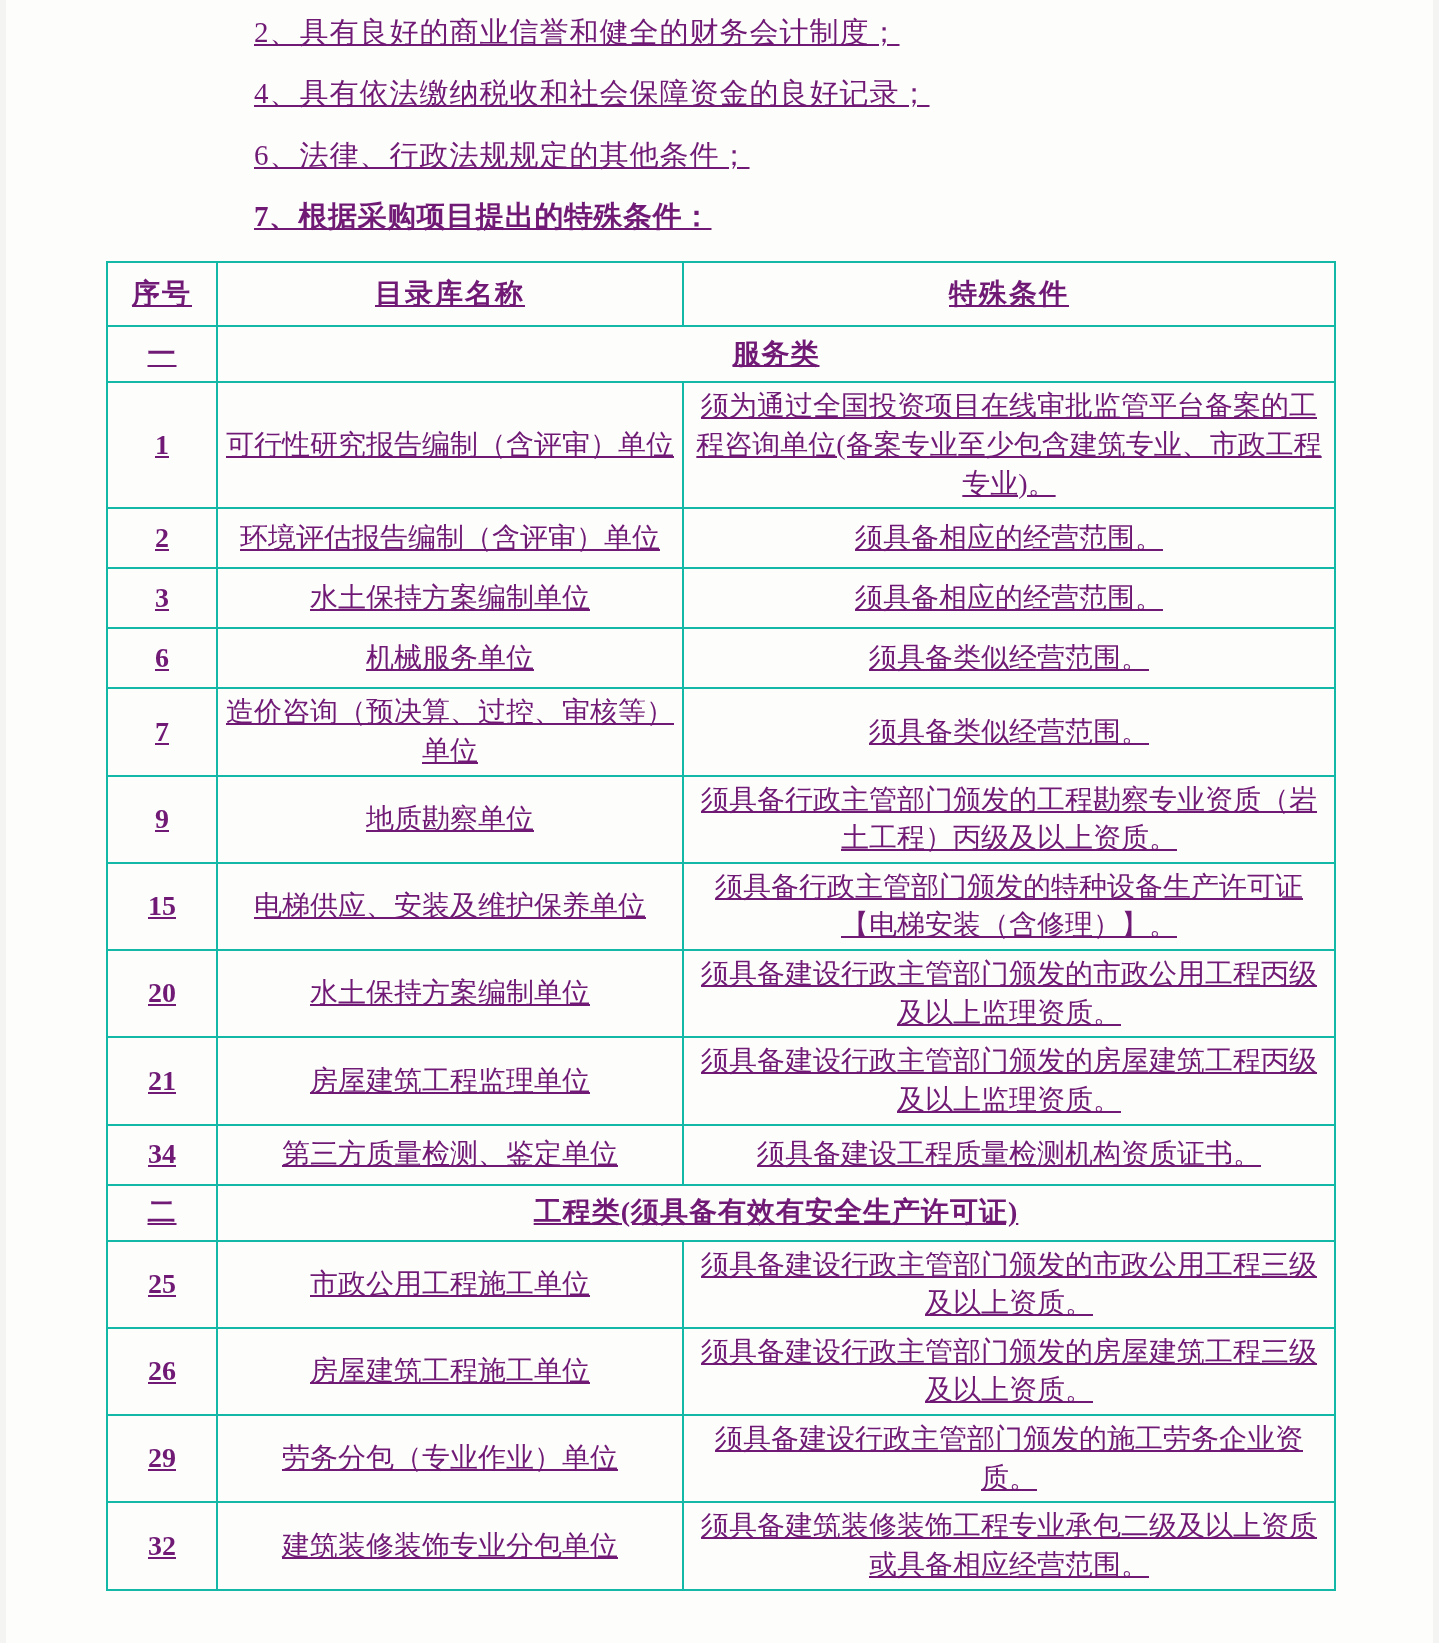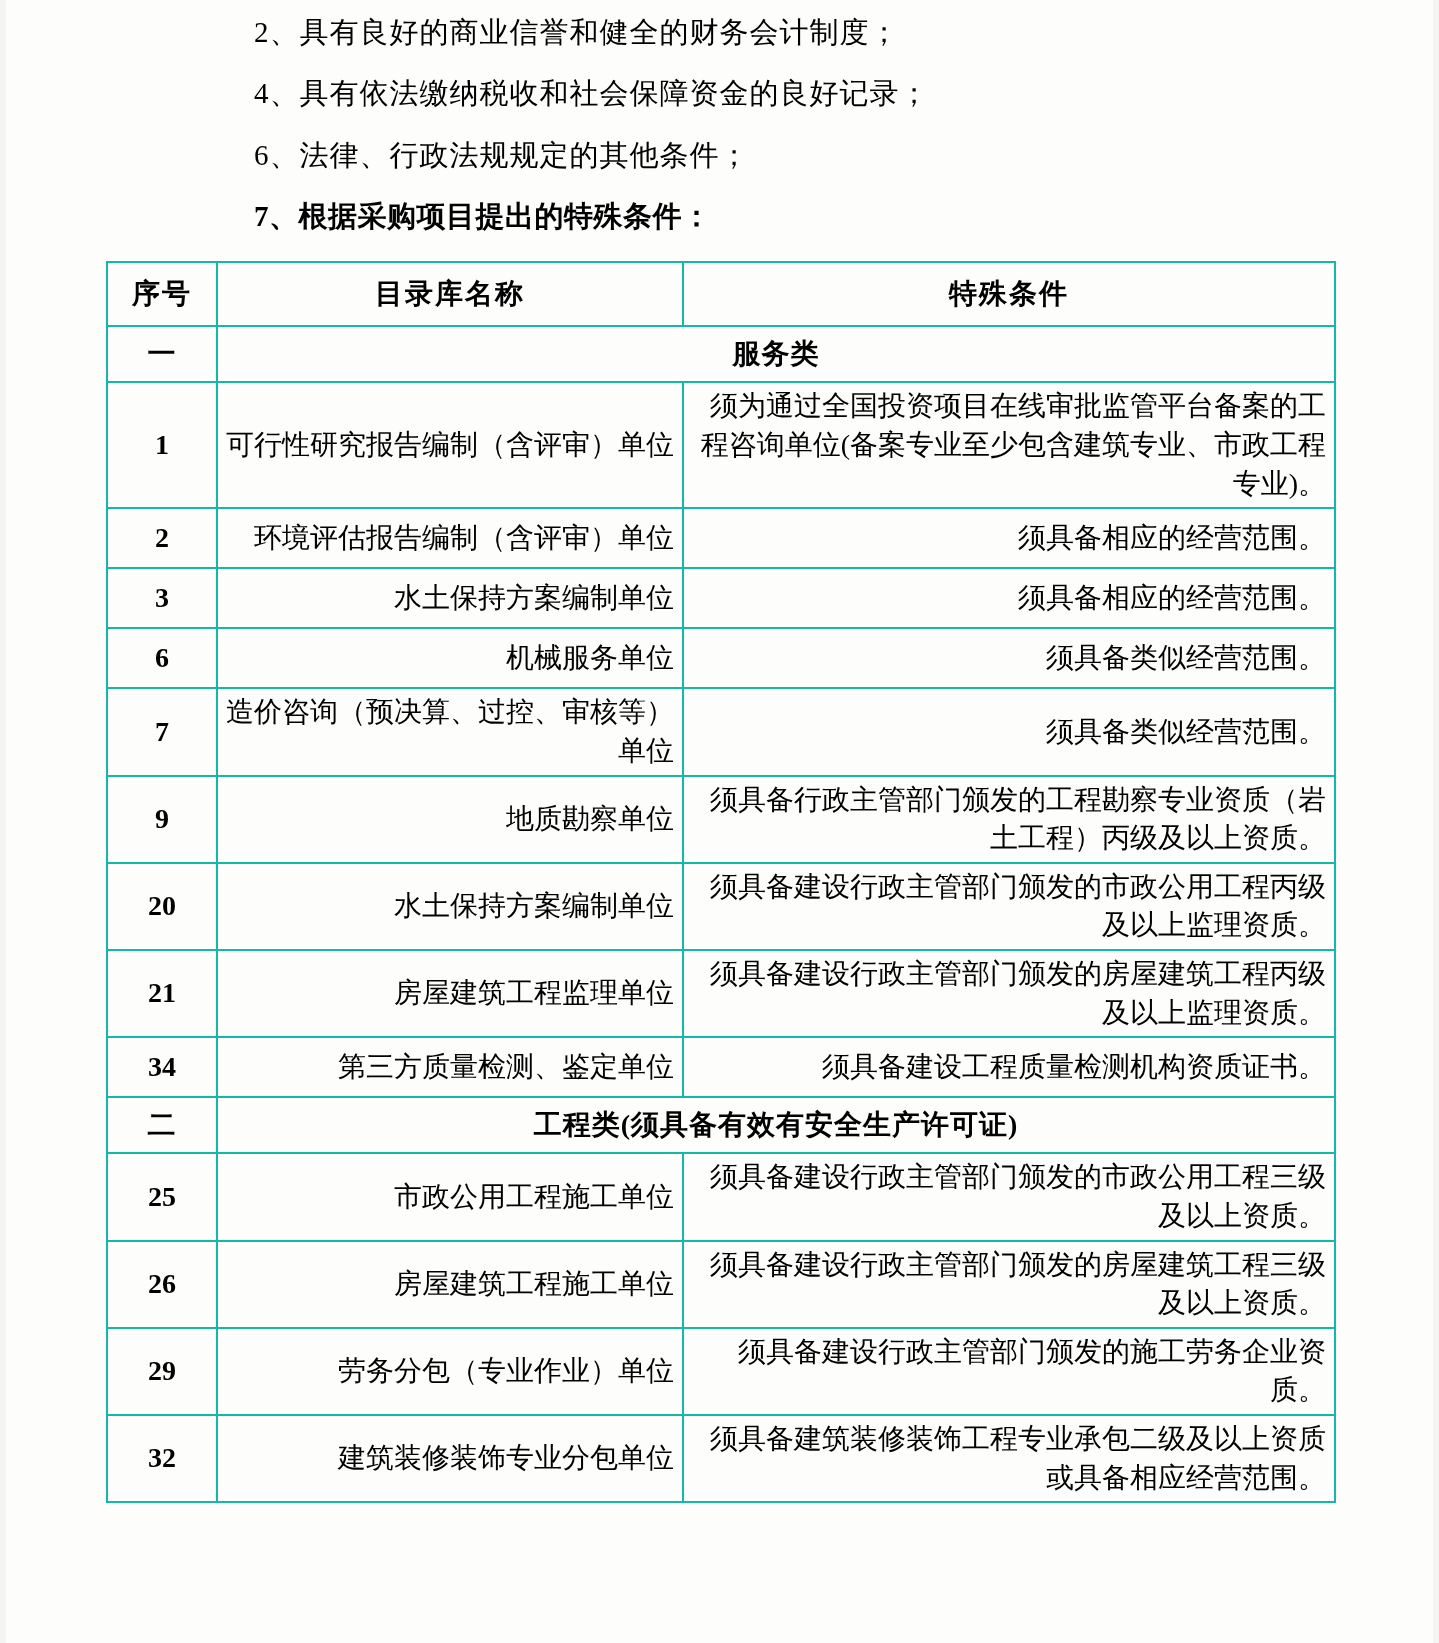--- a/index.html
+++ b/index.html
@@ -6,23 +6,24 @@
     margin: 0;
     padding: 0;
     background: #f4f4f2;
   }
   .page {
     position: relative;
     width: 1427px;
     height: 1643px;
     margin: 0 auto;
     background: #fdfdfc;
-    color: #000000;
+    color: #701a75;
     font-family: "Liberation Serif", "DejaVu Serif", serif;
     overflow: hidden;
+    text-decoration: underline;
   }
   
   .intro {
     padding: 16px 0 0 248px;
   }
   .intro-item {
     margin: 0 0 28px 0;
     font-size: 29px;
     line-height: 1.15;
     letter-spacing: 1px;
@@ -56,21 +57,21 @@
     text-align: center;
     height: 54px;
     letter-spacing: 2px;
   }
   .cell-no {
     text-align: center;
     font-weight: 700;
     font-family: "Liberation Serif", "DejaVu Serif", serif;
   }
   .cell-name, .cell-cond {
-    text-align: right;
+    text-align: center;
   }
   tr.section-row td {
     font-weight: 700;
     text-align: center;
     height: 46px;
     letter-spacing: 1px;
   }
   tr.single td { height: 50px; }
 </style>
 </head>
@@ -128,20 +129,25 @@
       <td class="cell-no">7</td>
       <td class="cell-name">造价咨询（预决算、过控、审核等）单位</td>
       <td class="cell-cond">须具备类似经营范围。</td>
     </tr>
     <tr>
       <td class="cell-no">9</td>
       <td class="cell-name">地质勘察单位</td>
       <td class="cell-cond">须具备行政主管部门颁发的工程勘察专业资质（岩土工程）丙级及以上资质。</td>
     </tr>
     <tr>
+      <td class="cell-no">15</td>
+      <td class="cell-name">电梯供应、安装及维护保养单位</td>
+      <td class="cell-cond">须具备行政主管部门颁发的特种设备生产许可证【电梯安装（含修理）】。</td>
+    </tr>
+    <tr>
       <td class="cell-no">20</td>
       <td class="cell-name">水土保持方案编制单位</td>
       <td class="cell-cond">须具备建设行政主管部门颁发的市政公用工程丙级及以上监理资质。</td>
     </tr>
     <tr>
       <td class="cell-no">21</td>
       <td class="cell-name">房屋建筑工程监理单位</td>
       <td class="cell-cond">须具备建设行政主管部门颁发的房屋建筑工程丙级及以上监理资质。</td>
     </tr>
     <tr class="single">

